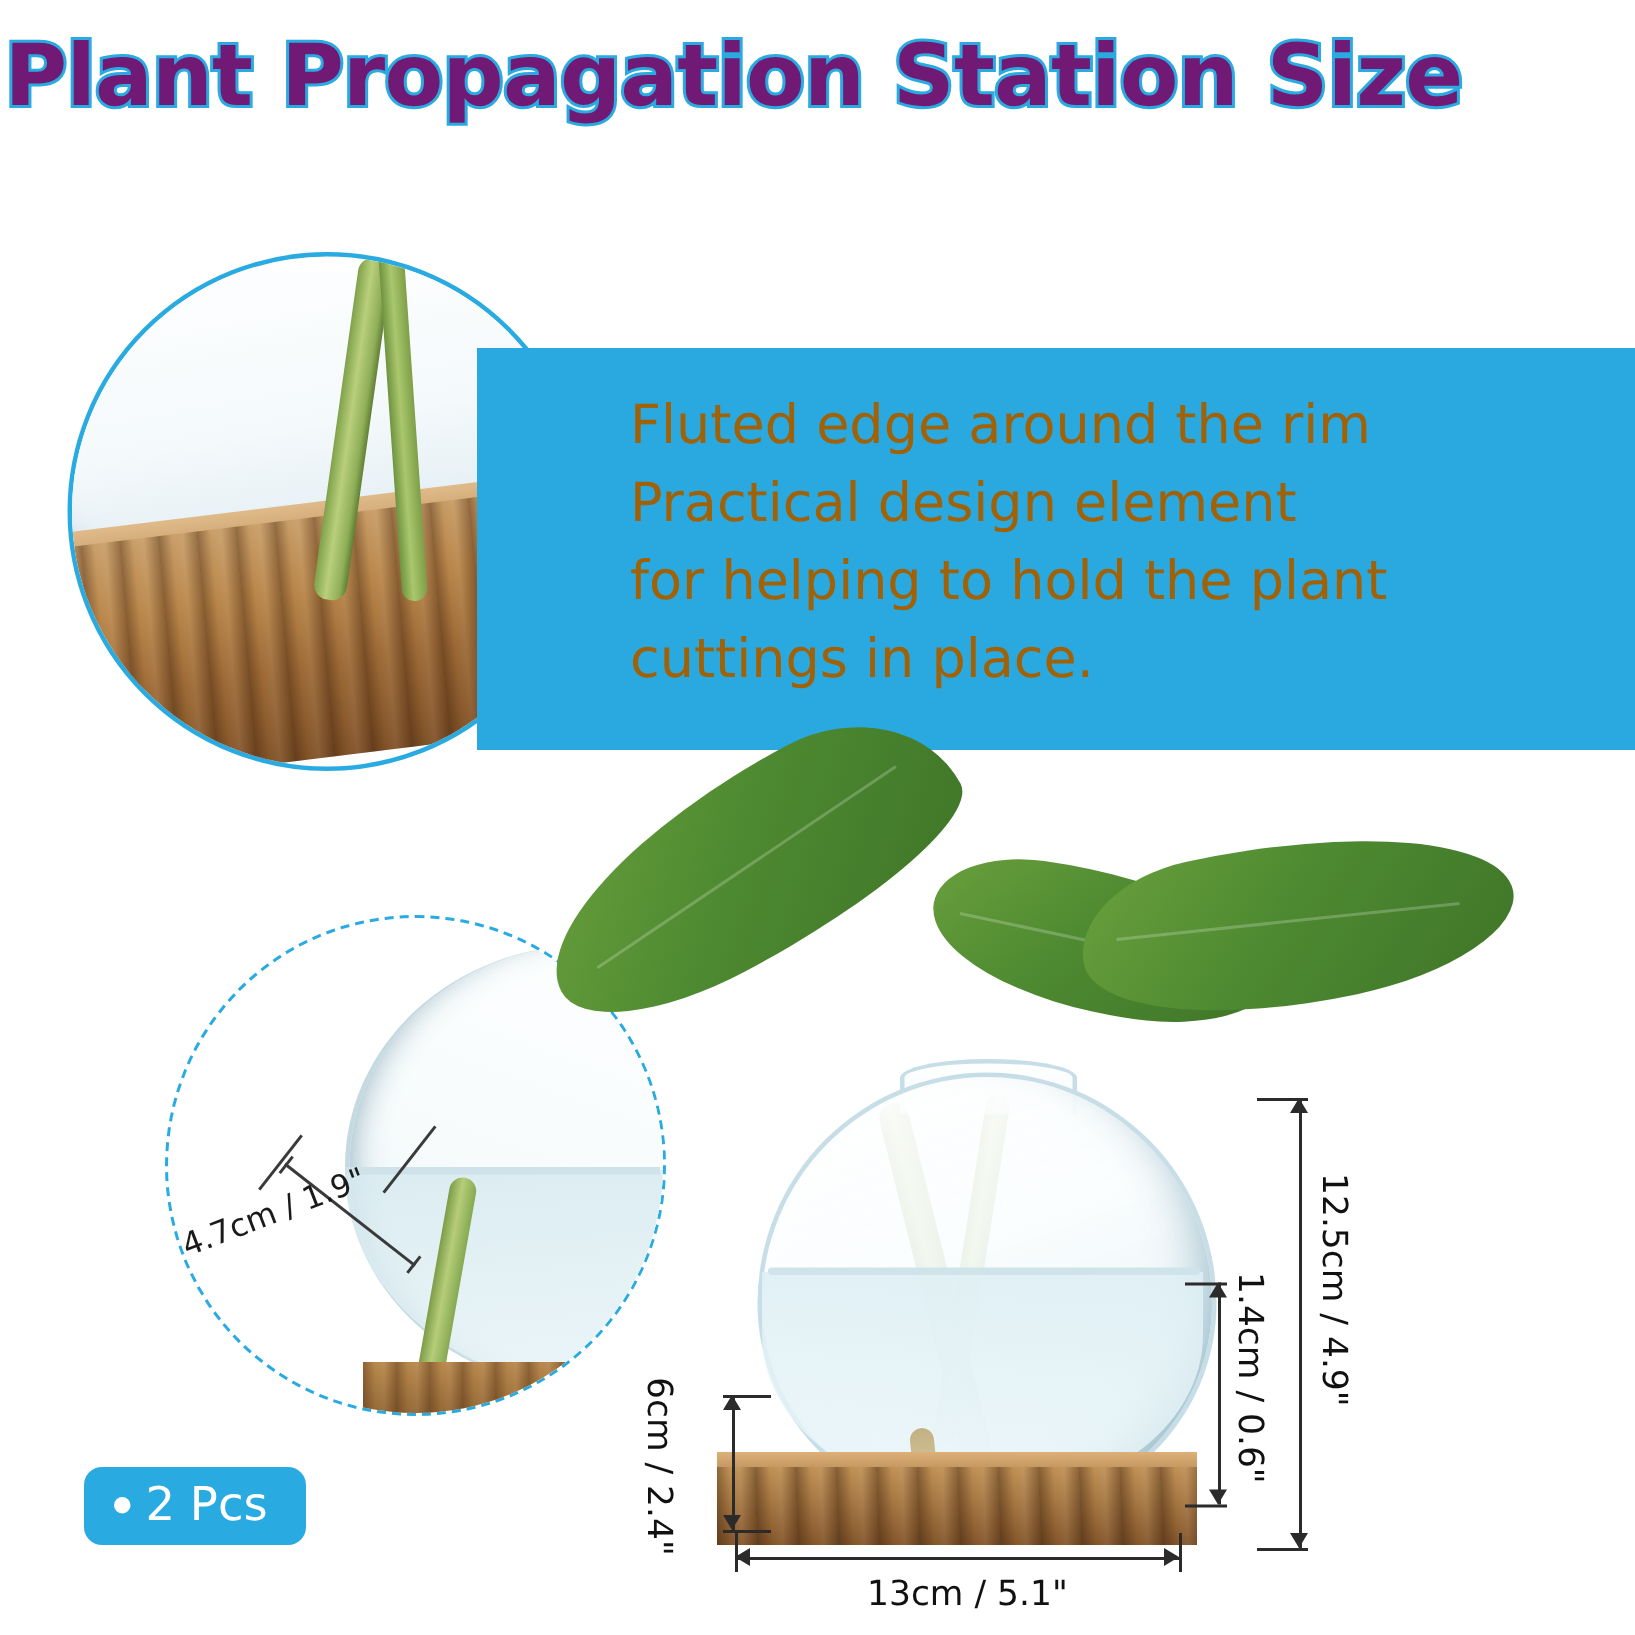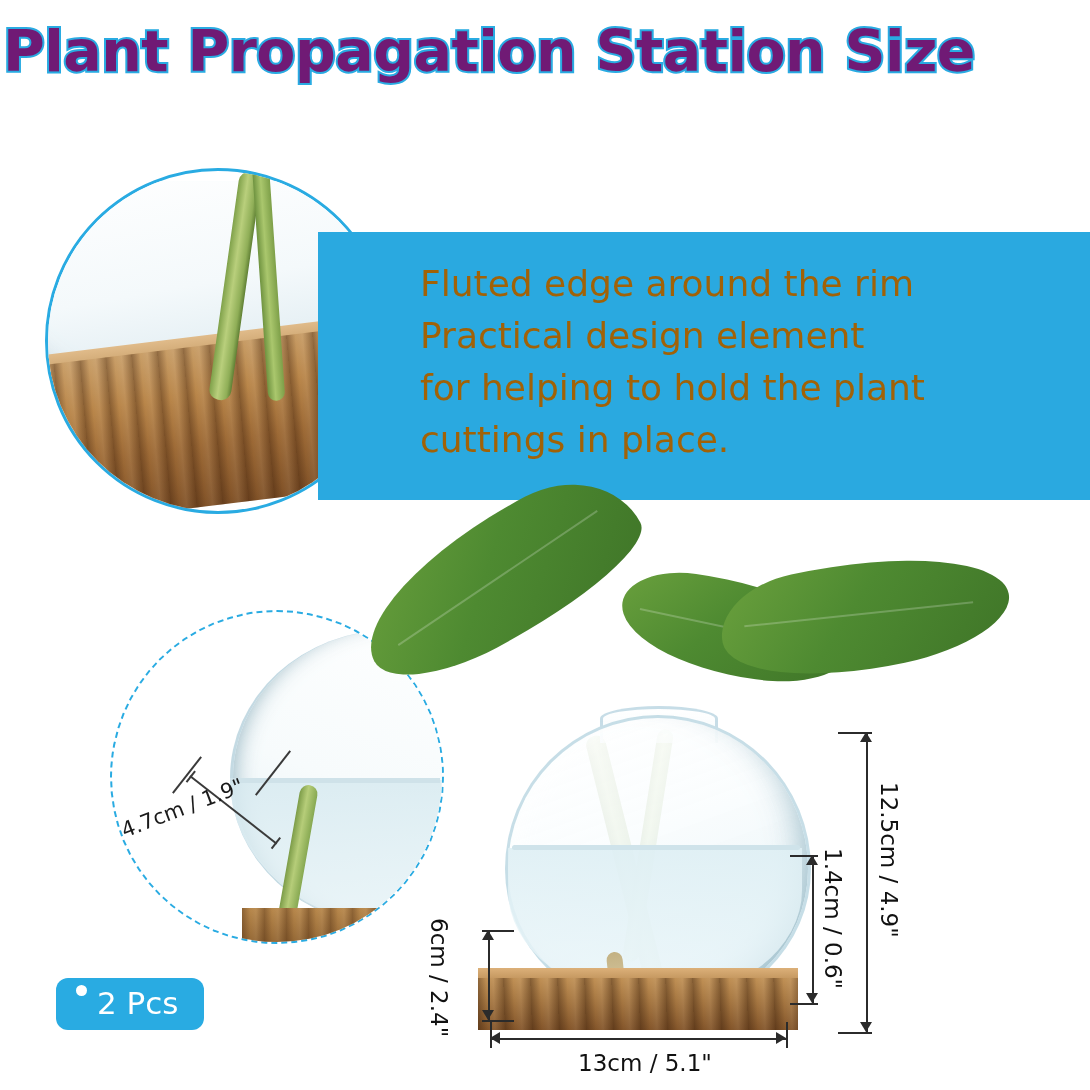--- a/index.html
+++ b/index.html
@@ -257,21 +257,21 @@
     left: 56px;
     top: 978px;
     background: #29ABE2;
     border-radius: 12px;
     padding: 7px 26px 9px 20px;
     color: #ffffff;
     font-family: "DejaVu Sans", sans-serif;
     font-size: 31px;
     font-weight: normal;
     display: flex;
-    align-items: flex-start;
+    align-items: center;
     gap: 10px;
   }
   .badge-dot {
     width: 11px;
     height: 11px;
     background: #ffffff;
     border-radius: 50%;
     display: inline-block;
   }
 

